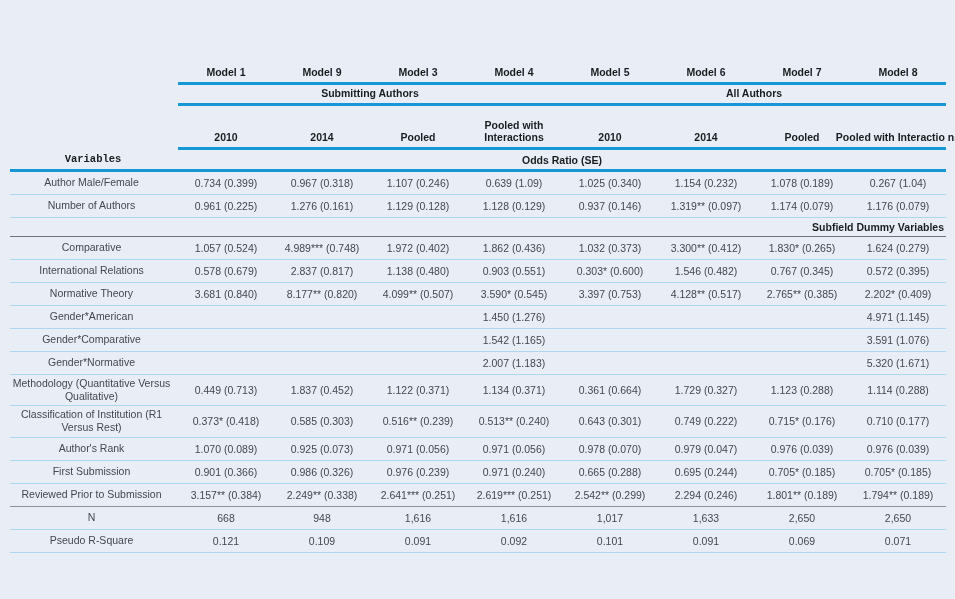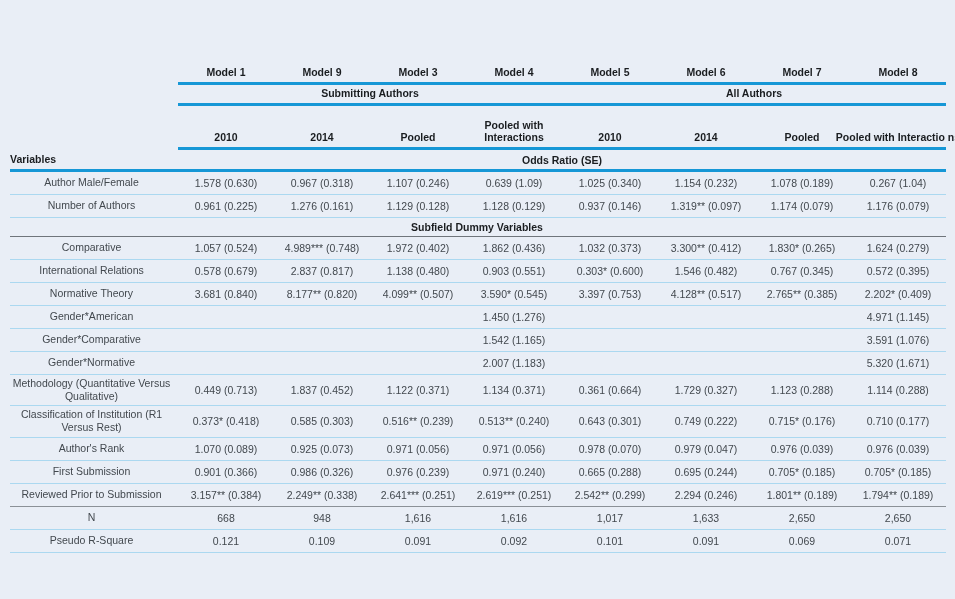--- a/index.html
+++ b/index.html
@@ -36,40 +36,40 @@
     color:var(--bold-txt);
     text-align:center;
   }
   .model-row th{height:22px;vertical-align:bottom;padding-bottom:4px;}
   .group-row th{height:16px;vertical-align:middle;padding-bottom:2px;}
   .colhead-row th{height:37px;vertical-align:bottom;padding-bottom:4px;line-height:1.15;}
   .vars-row th{height:19px;vertical-align:middle;}
   .rule{border-bottom:3px solid var(--rule);}
   .full-rule{border-bottom:3px solid var(--rule);}
   .no-rule{border-bottom:none;}
-  .vars-label{text-align:left;padding-left:0;}
+  .vars-label{text-align:center;padding-left:0;font-family:Liberation Mono, monospace;}
   .nowrap-head{margin:0 -22px;white-space:nowrap;text-align:center;}
   tbody td{
     height:18px;
     border-bottom:1px solid var(--sep);
     color:var(--txt);
   }
   tbody td.rlabel{
     text-align:center;
     padding-left:0;
     padding-right:5px;
     line-height:1.25;
     padding-top:2px;padding-bottom:2px;
   }
   tbody td.val{text-align:center;white-space:nowrap;}
   tbody tr.section td{
     font-weight:bold;
     color:var(--bold-txt);
     border-bottom:1px solid var(--dark-sep);
-    text-align:center;padding-left:0;
+    text-align:right;padding-left:0;
   }
   tbody tr.dark td{border-bottom:1px solid var(--mid-sep);}
 </style>
 </head>
 <body>
 
 <div class="page">
   <table>
     <colgroup>
       <col class="c0">
@@ -113,21 +113,21 @@
           </th>
       </tr>
       <tr class="vars-row">
         <th class="full-rule vars-label">Variables</th>
         <th colspan="8" class="full-rule">Odds Ratio (SE)</th>
       </tr>
     </thead>
     <tbody>
         <tr>
           <td class="rlabel">Author Male/Female</td>
-          <td class="val">1.578 (0.630)</td>
+          <td class="val">0.734 (0.399)</td>
           <td class="val">0.967 (0.318)</td>
           <td class="val">1.107 (0.246)</td>
           <td class="val">0.639 (1.09)</td>
           <td class="val">1.025 (0.340)</td>
           <td class="val">1.154 (0.232)</td>
           <td class="val">1.078 (0.189)</td>
           <td class="val">0.267 (1.04)</td>
         </tr>
         <tr>
           <td class="rlabel">Number of Authors</td>

